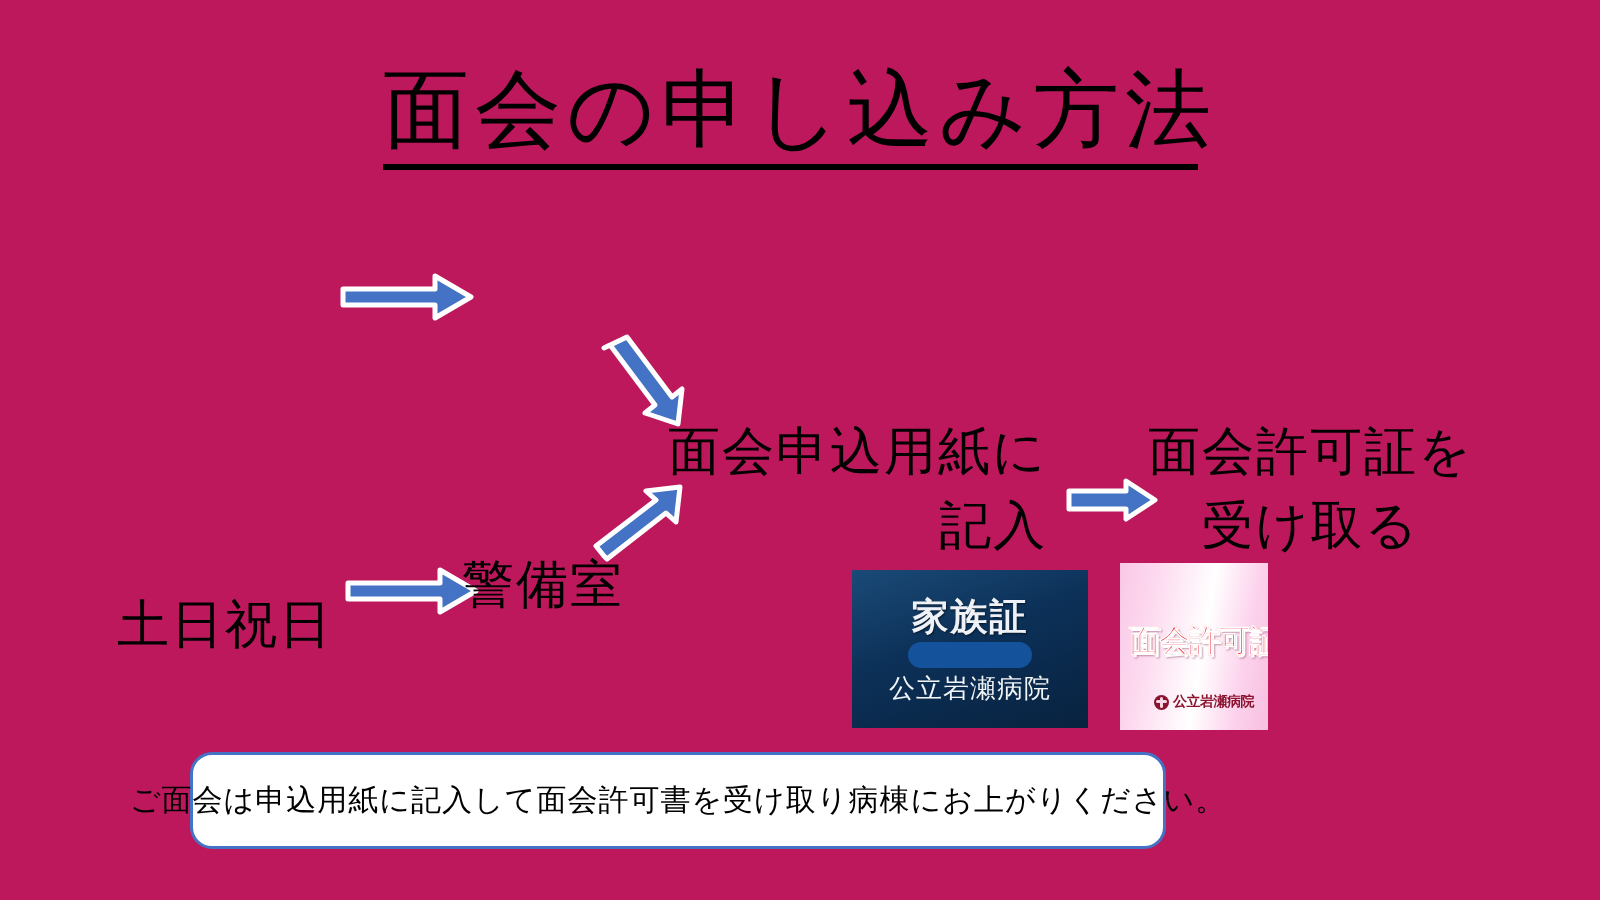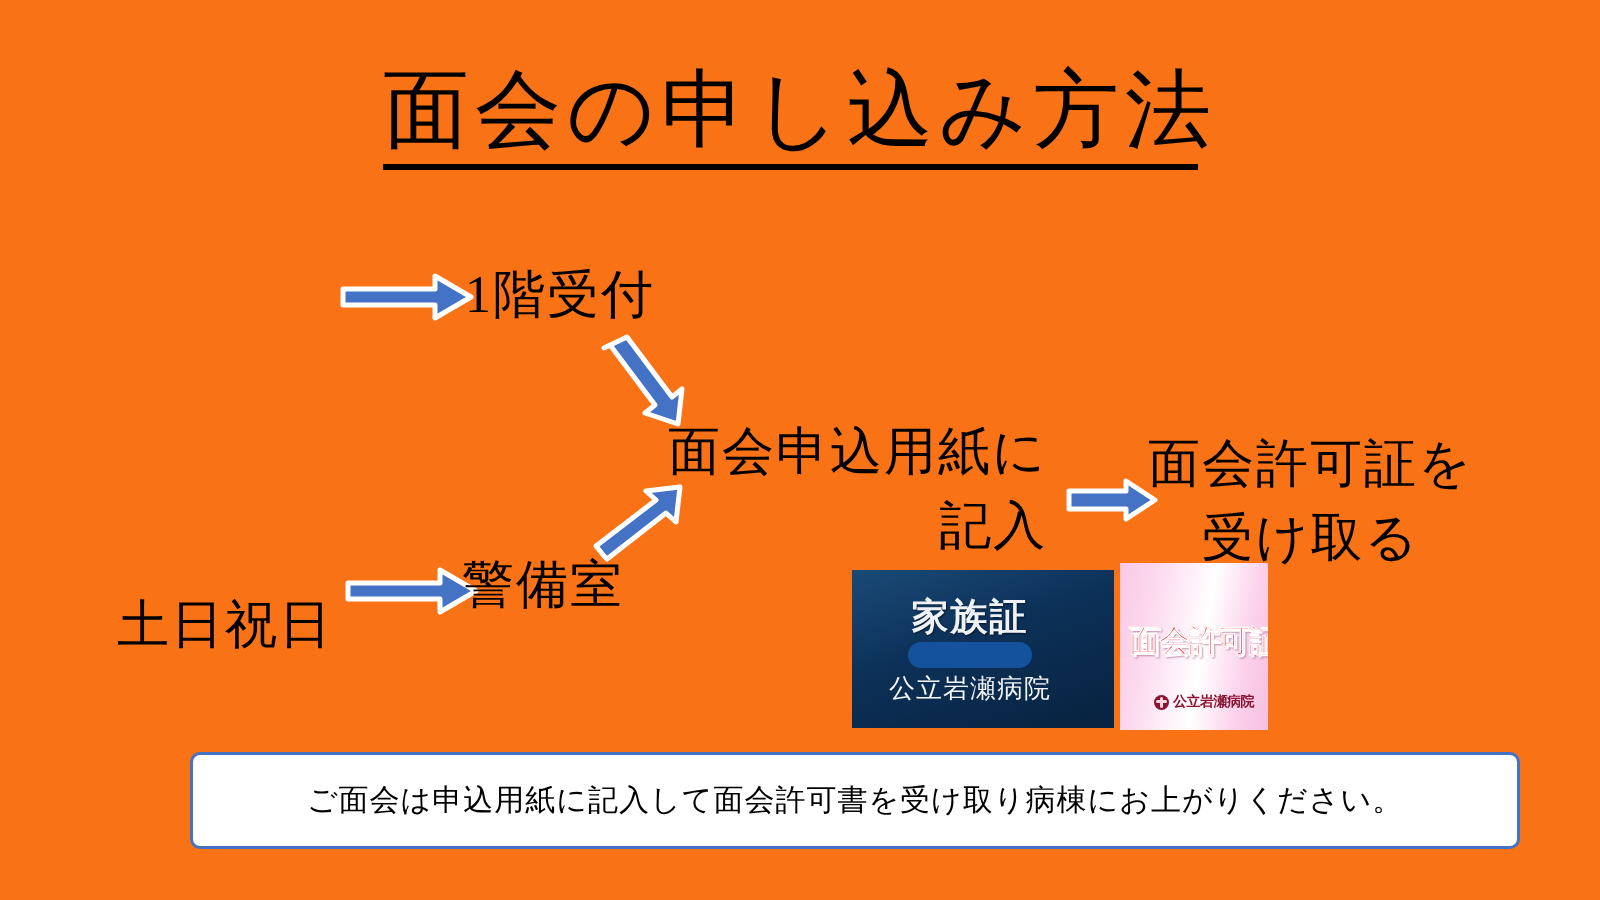--- a/index.html
+++ b/index.html
@@ -10,21 +10,21 @@
     width: 1600px;
     height: 900px;
     background: #dee8f4;
     font-family: "Liberation Sans", sans-serif;
     overflow: hidden;
   }
   #slide {
     position: relative;
     width: 1600px;
     height: 900px;
-    background: #f97316;
+    background: #be185d;
   }
 
   
   .title {
     position: absolute;
     left: 0;
     top: 62px;
     width: 1600px;
     text-align: center;
     font-size: 86px;
@@ -51,41 +51,40 @@
     font-size: 52px;
     line-height: 1.16;
     letter-spacing: 2px;
     white-space: pre;
   }
   #label-weekday   { left: 117px; top: 265px; }
   #label-reception { left: 465px; top: 265px; }
   #label-weekend   { left: 117px; top: 555px; margin-top: 40px; }
   #label-guard     { left: 462px; top: 555px; }
   #label-fillform  { left: 668px; top: 415px; line-height: 1.42; text-align: right; }
-  #label-receive   { left: 1148px; top: 415px; line-height: 1.42; text-align: center; margin-top: 12px;}
+  #label-receive   { left: 1148px; top: 415px; line-height: 1.42; text-align: center;}
 
   
   .arrow {
     position: absolute;
     overflow: visible;
   }
   .arrow svg { display: block; overflow: visible; }
 
   
   .card {
     position: absolute;
     overflow: hidden;
   }
   #card-family {
     left: 852px;
     top: 570px;
     width: 236px;
     height: 158px;
     background: linear-gradient(160deg, #1a4a77 0%, #0c3057 45%, #08223f 100%);
-    padding-left: 26px;
   }
   #card-family .card-title {
     position: absolute;
     left: 0; top: 22px; width: 236px;
     text-align: center;
     color: #eef2f6;
     font-size: 37px;
     font-family: "Liberation Sans", sans-serif;
     font-weight: bold;
     letter-spacing: 2px;
@@ -165,25 +164,25 @@
     font-family: "Liberation Sans", sans-serif;
     letter-spacing: -0.5px;
     white-space: nowrap;
   }
 
   
   #note-box {
     position: absolute;
     left: 190px;
     top: 752px;
-    width: 1330px;
+    width: 976px;
     height: 97px;
     background: #ffffff;
     border: 3px solid #4472c4;
-    border-radius: 10px;
+    border-radius: 22px;
     box-sizing: border-box;
     display: flex;
     align-items: center;
     justify-content: center;
   }
   #note-text {
     color: #000000;
     font-family: "Liberation Serif", serif;
     font-size: 30px;
     letter-spacing: 1px;
@@ -198,21 +197,20 @@
   <div class="title">面会の申し込み方法</div>
   <div class="title-underline"></div>
 
 
   <div class="arrow" id="arrow-1" style="left:340px; top:272px;">
     <svg width="135" height="50" viewBox="0 0 135 50">
       <polygon points="3,17 95,17 95,4 131,25 95,46 95,33 3,33" fill="#4472c4" stroke="#ffffff" stroke-width="5" stroke-linejoin="round"></polygon>
     </svg>
   </div>
 
-  <div class="flow-label" id="label-reception">1階受付</div>
 
   <div class="arrow" id="arrow-2" style="left:592px; top:334px;">
     <svg width="100" height="100" viewBox="0 0 100 100">
       <polygon points="12,14 35,3 80,63 90,55 86,90 53,79 63,71 18,11" fill="#4472c4" stroke="#ffffff" stroke-width="5" stroke-linejoin="round"></polygon>
     </svg>
   </div>
 
   <div class="flow-label" id="label-fillform">面会申込用紙に
 記入</div>
 

